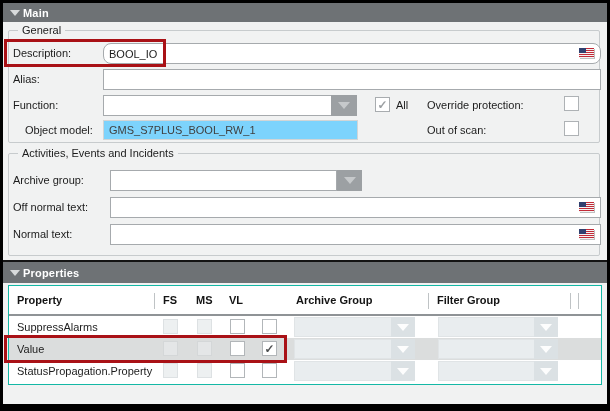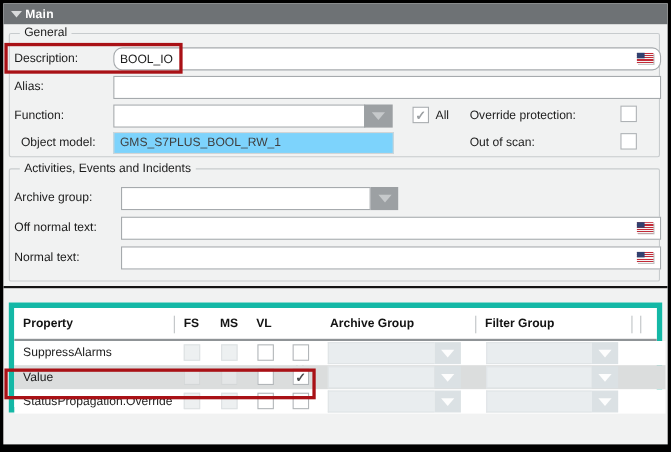--- a/index.html
+++ b/index.html
@@ -53,21 +53,21 @@
     background:repeating-linear-gradient(180deg,#c22b38 0,#c22b38 1px,#f4f4f4 1px,#f4f4f4 2px);
     box-shadow:1px 1px 0 rgba(150,150,150,.6);
   }
   .flag::before { content:""; position:absolute; left:0; top:0; width:7px; height:5px; background:#31406f; }
 
   .hl { position:absolute; border:3px solid #a91116; pointer-events:none; z-index:5; }
 
   .blacksep { position:absolute; left:0; width:604px; height:2px; background:#141414; }
 
   
-  .tablepanel { position:absolute; left:5px; top:272px; width:594px; height:100px; background:#fff; border:5px solid #14b8a6; }
+  .tablepanel { position:absolute; left:5px; top:282px; width:594px; height:100px; background:#fff; border:1px solid #14b8a6; }
   .thead { position:absolute; left:0; top:0; width:100%; height:30px; border-bottom:2px solid #8f9396; background:#fff; }
   .th { position:absolute; top:8px; font-size:11px; font-weight:bold; color:#141414; white-space:nowrap; }
   .vsep { position:absolute; top:7px; width:1px; height:16px; background:#bfc3c5; }
   .trow { position:absolute; left:0; width:592px; height:22px; background:#fff; cursor:default; }
   .trow.sel { background:#dbdddd; }
   .tcell { position:absolute; top:5px; font-size:11px; color:#1c1c1c; white-space:nowrap; overflow:hidden; }
   .rcb { position:absolute; top:3px; width:15px; height:15px; display:flex; align-items:center; justify-content:center; }
   .rcb.dis { background:#edf0f1; border:1px solid #dde1e3; }
   .rcb.en  { background:#fff;    border:1px solid #b2b6b9; }
   .rcb .mk { font-size:12px; font-weight:bold; line-height:1; color:#4d4f50; }
@@ -106,21 +106,21 @@
     </div>
     <div class="cbox gray" style="left:372px; top:94px; border-color:#a8acaf;">
       <span class="mk">✓</span>
     </div>
     <span class="flabel" style="left:393px; top:96px;">All</span>
     <span class="flabel" style="left:424px; top:96px;">Override protection:</span>
     <div class="cbox" style="left:561px; top:93px;">
       <span class="mk"></span>
     </div>
 
-    <span class="flabel" style="left:16px; top:121px;">Object model:</span>
+    <span class="flabel" style="left:22px; top:121px;">Object model:</span>
     <input class="tinput ro" style="left: 100px; top: 117px; width: 255px; height: 20px;" type="text" readonly="" value="GMS_S7PLUS_BOOL_RW_1">
     <span class="flabel" style="left:424px; top:121px;">Out of scan:</span>
     <div class="cbox" style="left:561px; top:118px;">
       <span class="mk"></span>
     </div>
 
     <div class="grp" style="left:5px; top:150px; width:592px; height:103px;">
       <span class="legend">Activities, Events and Incidents</span>
     </div>
 
@@ -132,20 +132,24 @@
 
     <span class="flabel" style="left:10px; top:198px;">Off normal text:</span>
     <input class="tinput" style="left: 107px; top: 194px; width: 491px;" type="text" value="">
     <span class="flag" style="left:576px; top:199px;"></span>
 
     <span class="flabel" style="left:10px; top:225px;">Normal text:</span>
     <input class="tinput" style="left: 107px; top: 221px; width: 491px;" type="text" value="">
     <span class="flag" style="left:576px; top:226px;"></span>
 
     <div class="blacksep" style="top:257px;"></div>
+    <div class="secbar" style="top:259px; height:21px;">
+      <span class="tri-down"></span>
+      <span class="lbl">Properties</span>
+    </div>
 
     <div class="tablepanel">
       <div class="thead">
         <span class="th" style="left:8px;">Property</span>
         <span class="vsep" style="left:145px;"></span>
         <span class="th" style="left:154px;">FS</span>
         <span class="th" style="left:187px;">MS</span>
         <span class="th" style="left:220px;">VL</span>
         <span class="th" style="left:253px;margin-top:43px;">AL</span>
         <span class="th" style="left:287px;">Archive Group</span>
@@ -205,21 +209,21 @@
           </div>
         <div class="tdd" style="left:429px; width:120px;">
             <span class="f"></span>
             <span class="b">
               <span class="t"></span>
             </span>
           </div>
       </div>
 
       <div class="trow" style="top:74px;">
-        <span class="tcell" style="left:8px; width:140px;">StatusPropagation.Override</span>
+        <span class="tcell" style="left:8px; width:140px;">StatusPropagation.Property</span>
         <div class="rcb dis" style="left:154px;">
             <span class="mk"></span>
           </div>
         <div class="rcb dis" style="left:188px;">
             <span class="mk"></span>
           </div>
         <div class="rcb en" style="left:221px;">
             <span class="mk"></span>
           </div>
         <div class="rcb en" style="left:253px;">

